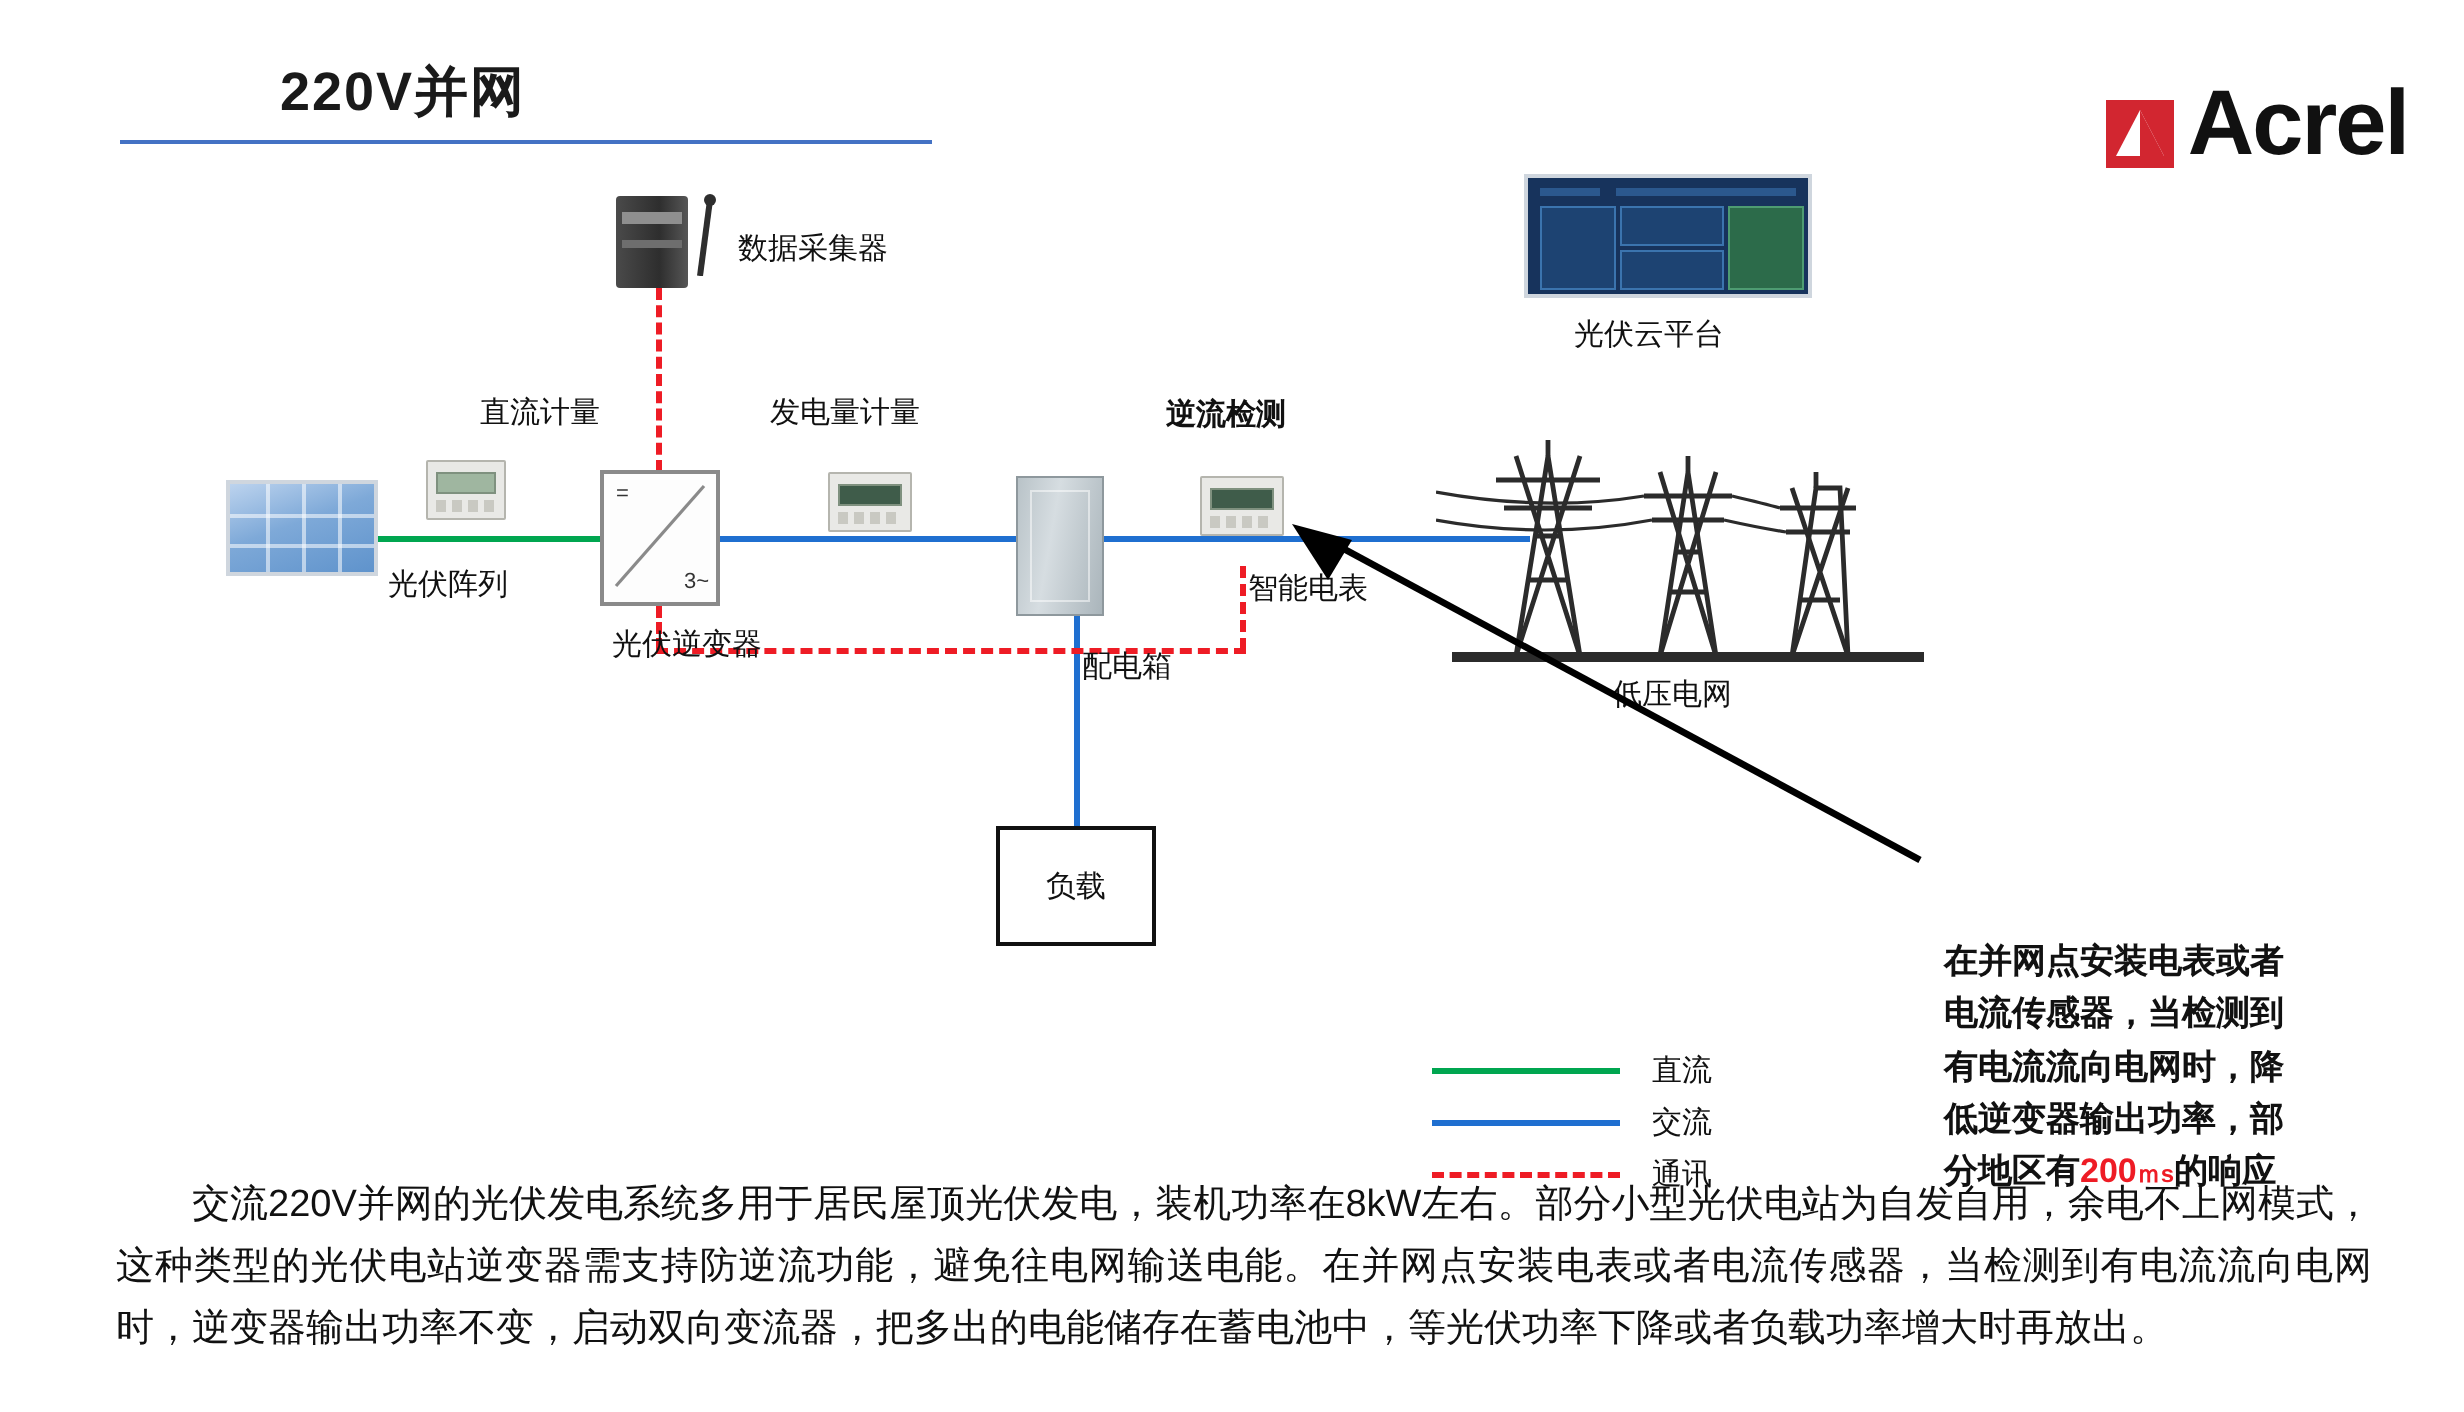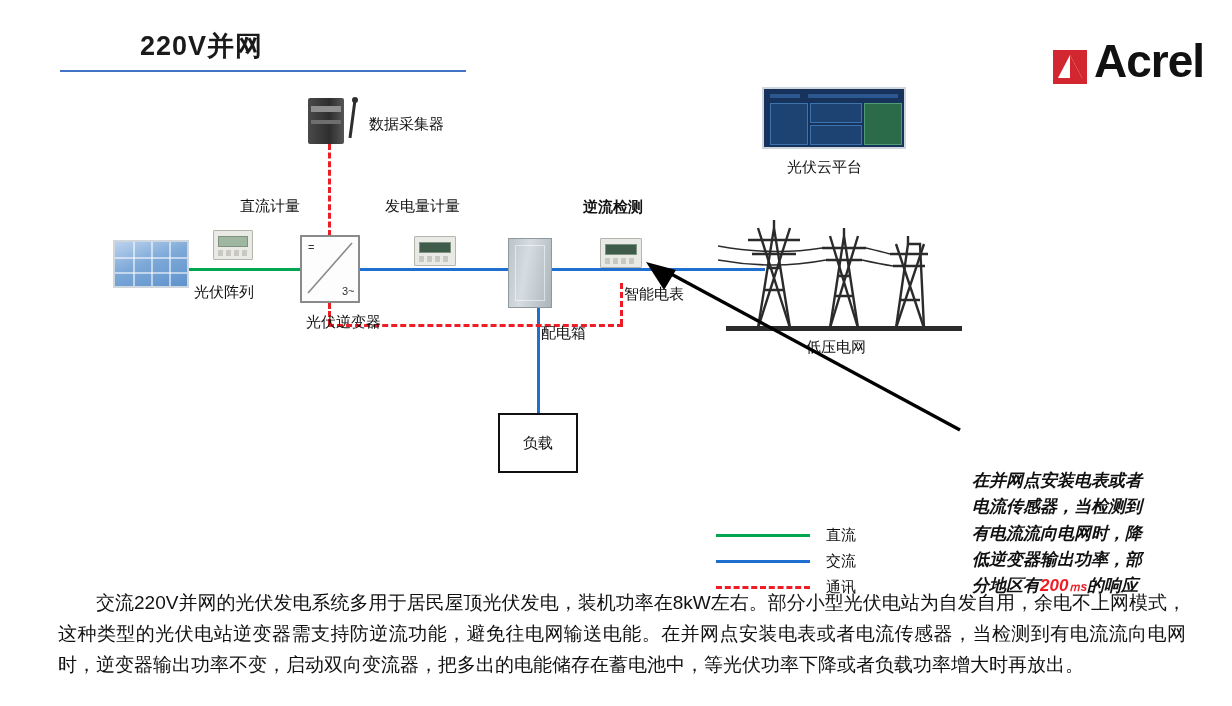--- a/index.html
+++ b/index.html
@@ -261,21 +261,20 @@
   
   .note {
     position: absolute;
     left: 972px;
     top: 468px;
     width: 248px;
     font-size: 17px;
     line-height: 1.55;
     color: #111;
     font-weight: bold;
-    font-style: italic;
   }
   .note .hl { color: #ee1c25; }
   .note .unit { color: #ee1c25; font-size: 12px; }
 
   
   .arrow-svg { position: absolute; left: 630px; top: 250px; }
 
   
   .para {
     position: absolute;

